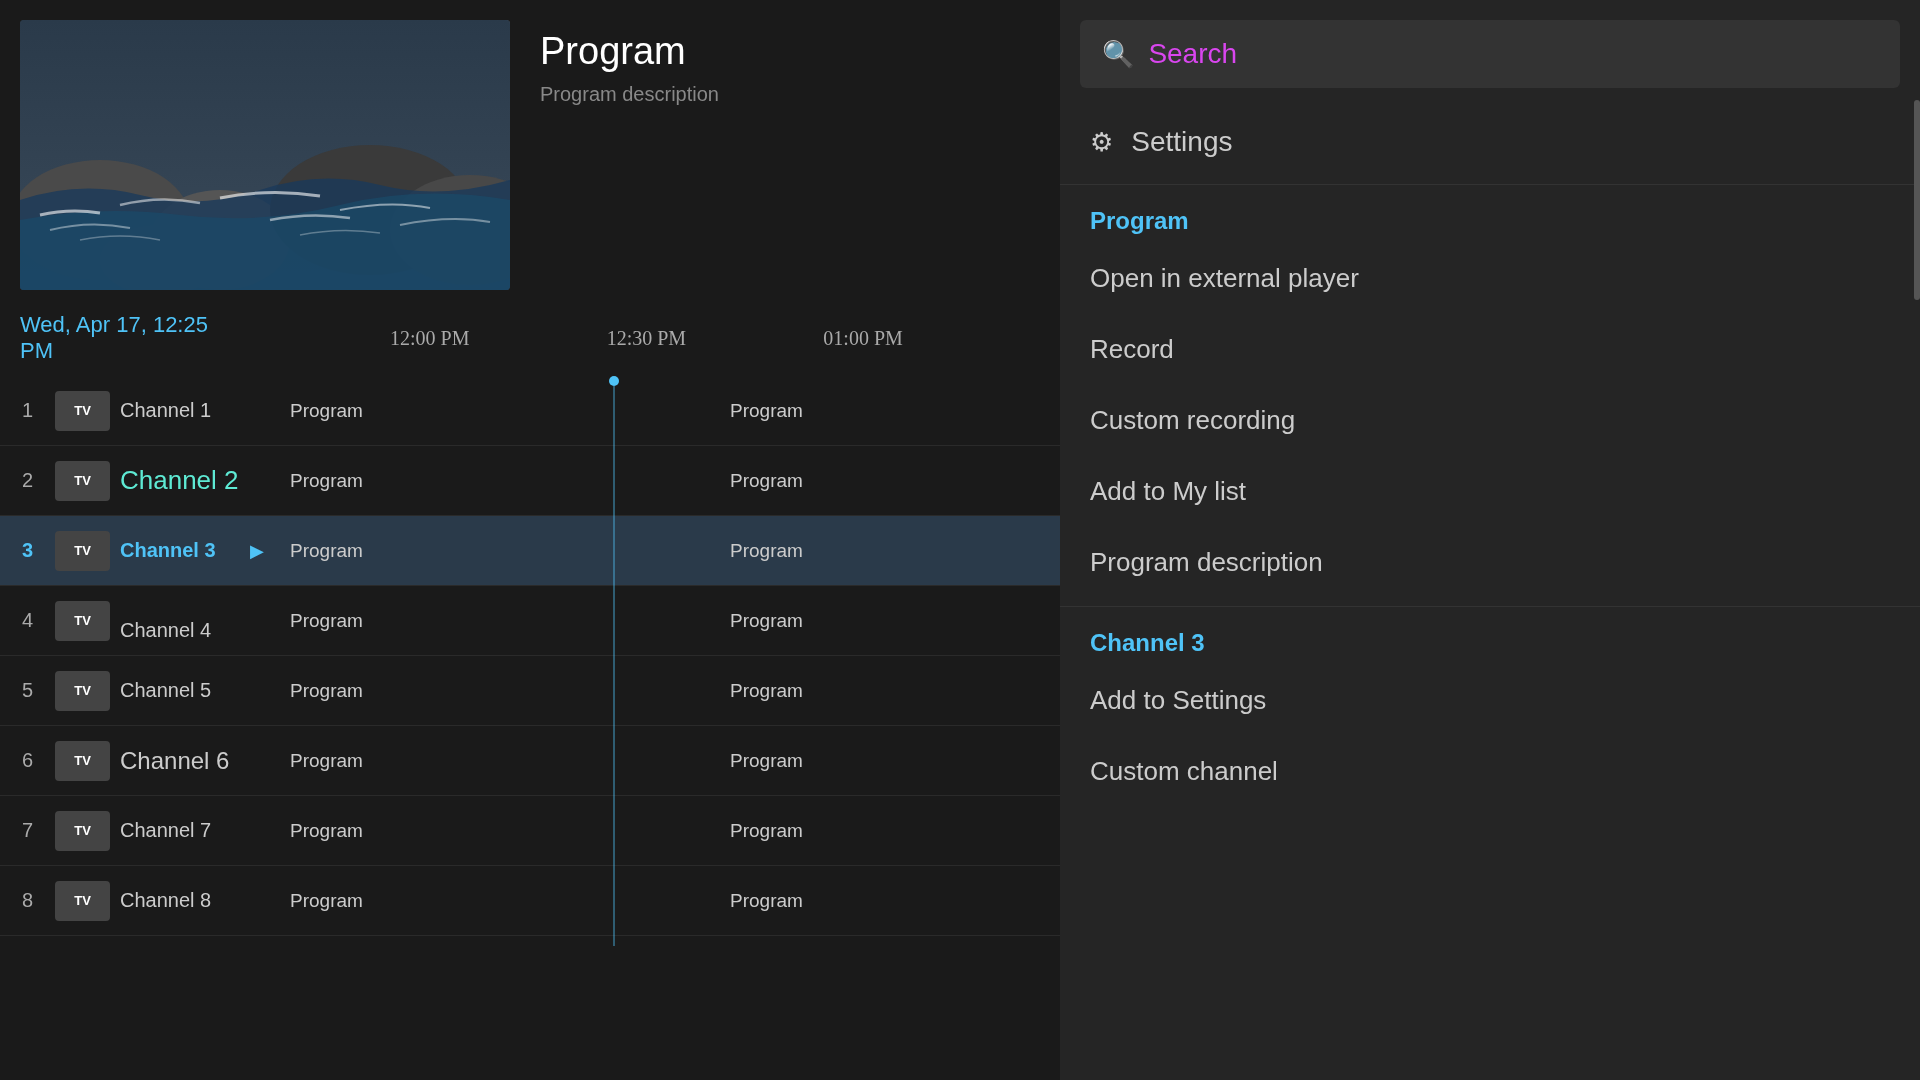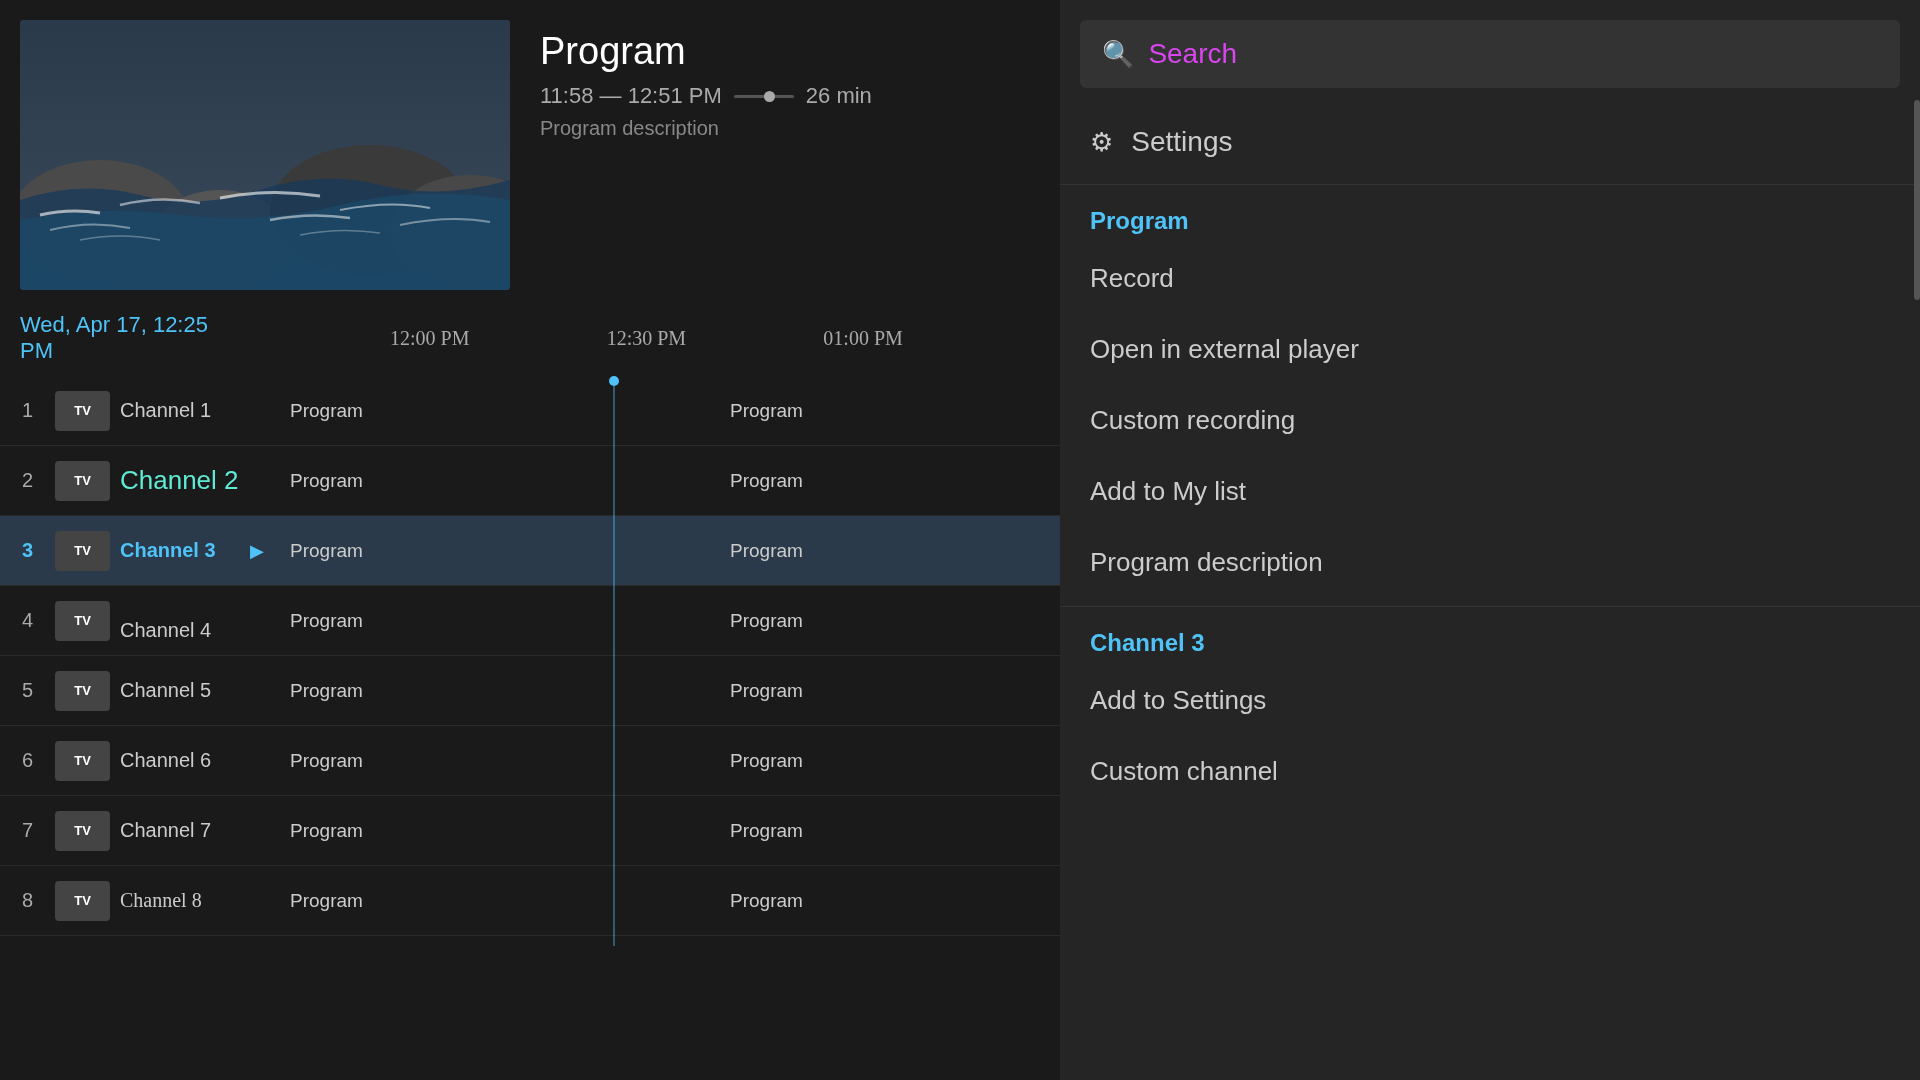--- a/index.html
+++ b/index.html
@@ -320,25 +320,20 @@
         <path d="M250 200 Q290 192 330 198" stroke="white" stroke-width="2.5" fill="none" opacity="0.5"></path>
         <path d="M380 205 Q430 195 470 202" stroke="white" stroke-width="2" fill="none" opacity="0.4"></path>
 
         <path d="M60 220 Q100 212 140 220" stroke="white" stroke-width="1.5" fill="none" opacity="0.3"></path>
         <path d="M280 215 Q320 207 360 213" stroke="white" stroke-width="1.5" fill="none" opacity="0.3"></path>
       </svg>
     </div>
 
     <div class="program-info">
       <div class="program-title">Program</div>
-      <div class="program-time">
-        <span>11:58 — 12:51 PM</span>
-        <div class="time-bar"></div>
-        <span class="program-duration">26 min</span>
-      </div>
       <div class="program-desc">Program description</div>
     </div>
   </div>
 
   <div class="timeline-header">
     <div class="current-datetime">Wed, Apr 17, 12:25 PM</div>
     <div class="time-slots">
       <div class="time-slot">12:00 PM</div>
       <div class="time-slot">12:30 PM</div>
       <div class="time-slot">01:00 PM</div>
@@ -394,41 +389,41 @@
       <div class="channel-name" style="width:130px;font-size:20px;flex-shrink:0;color:#ccc;">Channel 5</div>
       <div style="width:30px;flex-shrink:0;"></div>
       <div style="flex:1;position:relative;height:70px;display:flex;align-items:center;">
         <span style="position:absolute;left:10px;font-size:19px;color:#ccc;">Program</span>
         <span style="position:absolute;left:450px;font-size:19px;color:#ccc;">Program</span>
       </div>
     </div>
         <div class="channel-row" style="display: flex; align-items: center; height: 70px; border-bottom: 1px solid rgb(42, 42, 42); position: relative;">
       <div class="channel-number" style="color:#aaa; width:55px;text-align:center;font-size:20px;flex-shrink:0;">6</div>
       <div class="channel-logo" style="width:55px;height:40px;background:#444;border-radius:4px;display:flex;align-items:center;justify-content:center;font-size:13px;font-weight:bold;color:#fff;flex-shrink:0;margin-right:10px;">TV</div>
-      <div class="channel-name" style="width:130px;font-size:20px;flex-shrink:0;color:#ccc;">Channel 6</div>
+      <div class="channel-name" style="width:130px;font-size:24px;flex-shrink:0;color:#ccc;">Channel 6</div>
       <div style="width:30px;flex-shrink:0;"></div>
       <div style="flex:1;position:relative;height:70px;display:flex;align-items:center;">
         <span style="position:absolute;left:10px;font-size:19px;color:#ccc;">Program</span>
         <span style="position:absolute;left:450px;font-size:19px;color:#ccc;">Program</span>
       </div>
     </div>
         <div class="channel-row" style="display: flex; align-items: center; height: 70px; border-bottom: 1px solid rgb(42, 42, 42); position: relative;">
       <div class="channel-number" style="color:#aaa; width:55px;text-align:center;font-size:20px;flex-shrink:0;">7</div>
       <div class="channel-logo" style="width:55px;height:40px;background:#444;border-radius:4px;display:flex;align-items:center;justify-content:center;font-size:13px;font-weight:bold;color:#fff;flex-shrink:0;margin-right:10px;">TV</div>
       <div class="channel-name" style="width:130px;font-size:20px;flex-shrink:0;color:#ccc;">Channel 7</div>
       <div style="width:30px;flex-shrink:0;"></div>
       <div style="flex:1;position:relative;height:70px;display:flex;align-items:center;">
         <span style="position:absolute;left:10px;font-size:19px;color:#ccc;">Program</span>
         <span style="position:absolute;left:450px;font-size:19px;color:#ccc;">Program</span>
       </div>
     </div>
         <div class="channel-row" style="display: flex; align-items: center; height: 70px; border-bottom: 1px solid rgb(42, 42, 42); position: relative;">
       <div class="channel-number" style="color:#aaa; width:55px;text-align:center;font-size:20px;flex-shrink:0;">8</div>
       <div class="channel-logo" style="width:55px;height:40px;background:#444;border-radius:4px;display:flex;align-items:center;justify-content:center;font-size:13px;font-weight:bold;color:#fff;flex-shrink:0;margin-right:10px;">TV</div>
-      <div class="channel-name" style="width:130px;font-size:20px;flex-shrink:0;color:#ccc;font-family:Liberation Serif, serif;">Channel 8</div>
+      <div class="channel-name" style="width:130px;font-size:20px;flex-shrink:0;color:#ccc;">Channel 8</div>
       <div style="width:30px;flex-shrink:0;"></div>
       <div style="flex:1;position:relative;height:70px;display:flex;align-items:center;">
         <span style="position:absolute;left:10px;font-size:19px;color:#ccc;">Program</span>
         <span style="position:absolute;left:450px;font-size:19px;color:#ccc;">Program</span>
       </div>
     </div>
         <div style="position: absolute; left: 613px; top: 0px; bottom: 0px; width: 2px;">
           <div style="position: absolute; top: 0px; left: -4px; width: 10px; height: 10px; background: rgb(79, 195, 247); border-radius: 50%;"></div>
           <div style="position: absolute; top: 10px; left: 0px; width: 2px; height: calc(100%); background: rgba(79, 195, 247, 0.4);"></div>
         </div>
@@ -446,22 +441,22 @@
 
   <div class="settings-item">
     <span class="settings-icon">⚙</span>
     <span class="settings-label">Settings</span>
   </div>
 
   <div class="menu-separator"></div>
 
   <div class="menu-group-header">Program</div>
 
+  <div class="menu-item">Open in external player</div>
   <div class="menu-item">Record</div>
-  <div class="menu-item">Open in external player</div>
   <div class="menu-item">Custom recording</div>
   <div class="menu-item">Add to My list</div>
   <div class="menu-item">Program description</div>
 
   <div class="menu-separator"></div>
 
   <div class="menu-group-header">Channel 3</div>
 
   <div class="menu-item">Add to Settings</div>
   <div class="menu-item">Custom channel</div>

